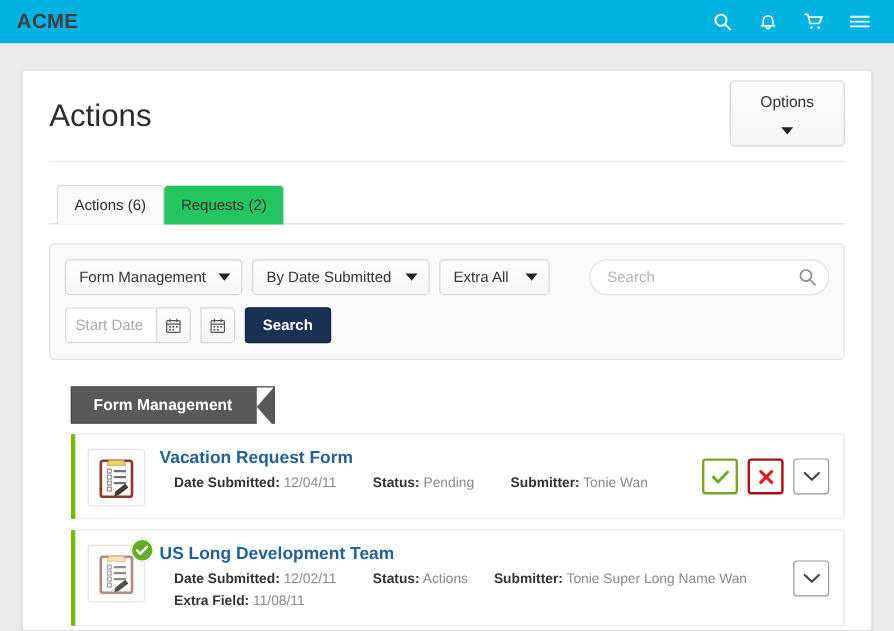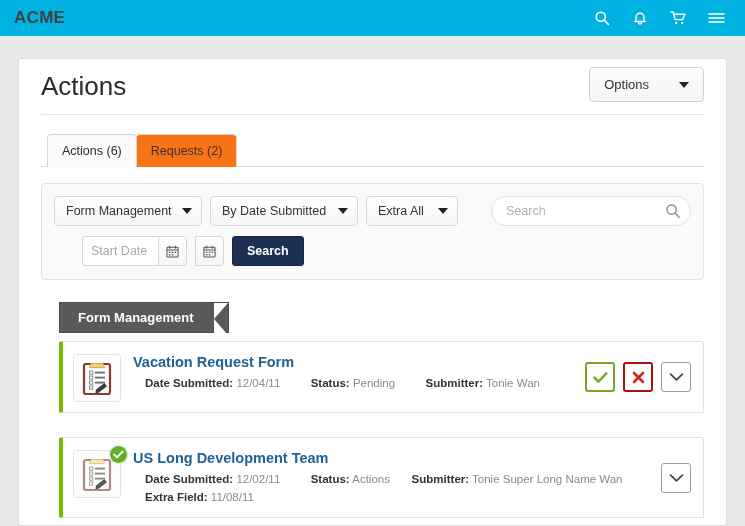--- a/index.html
+++ b/index.html
@@ -73,24 +73,25 @@
   }
   .options-btn {
     background: linear-gradient(#fdfdfd, #f4f4f4);
     border: 1px solid #d2d2d2;
     border-radius: 4px;
     padding: 9px 14px;
     font-size: 13px;
     color: #333;
     display: flex;
     align-items: center;
-    gap: 30px;
+    gap: 14px;
     cursor: pointer;
     min-width: 96px;
     justify-content: space-between;
+    flex-direction: column;
   }
   .caret {
     width: 0; height: 0;
     border-left: 5px solid transparent;
     border-right: 5px solid transparent;
     border-top: 6px solid #222;
     display: inline-block;
   }
 
   
@@ -100,21 +101,21 @@
     border-bottom: 1px solid #dcdcdc;
     padding-left: 6px;
   }
   .tab {
     font-size: 12.5px;
     color: #333;
     padding: 9px 14px;
     border: 1px solid #d5d5d5;
     border-bottom: none;
     border-radius: 4px 4px 0 0;
-    background: #f97316;
+    background: #22c55e;
     margin-right: -1px;
     cursor: pointer;
     position: relative;
     bottom: -1px;
   }
   .tab.active {
     background: #fafafa;
     color: #2b2b2b;
   }
 
@@ -123,21 +124,21 @@
     margin-top: 16px;
     background: #fafafa;
     border: 1px solid #e2e2e2;
     border-radius: 4px;
     padding: 12px 12px 13px 12px;
   }
   .filter-row {
     display: flex;
     align-items: center;
   }
-  .filter-row + .filter-row { margin-top: 10px; margin-left: 28px; }
+  .filter-row + .filter-row { margin-top: 10px; }
 
   .select {
     position: relative;
     background: linear-gradient(#fefefe, #f6f6f6);
     border: 1px solid #d6d6d6;
     border-radius: 4px;
     height: 30px;
     display: flex;
     align-items: center;
     padding: 0 26px 0 11px;
@@ -246,21 +247,21 @@
   
   .rows { margin-top: 8px; padding-left: 18px; }
   .row {
     display: flex;
     align-items: flex-start;
     background: #ffffff;
     border: 1px solid #e0e0e0;
     border-left: 4px solid #7ab800;
     border-radius: 2px;
     padding: 10px 12px 10px 10px;
-    margin-bottom: 24px;
+    margin-bottom: 8px;
     min-height: 64px;
   }
   .row-icon-wrap {
     position: relative;
     flex: 0 0 auto;
     margin-right: 12px;
     margin-top: 2px;
   }
   .row-icon {
     width: 48px; height: 48px;

